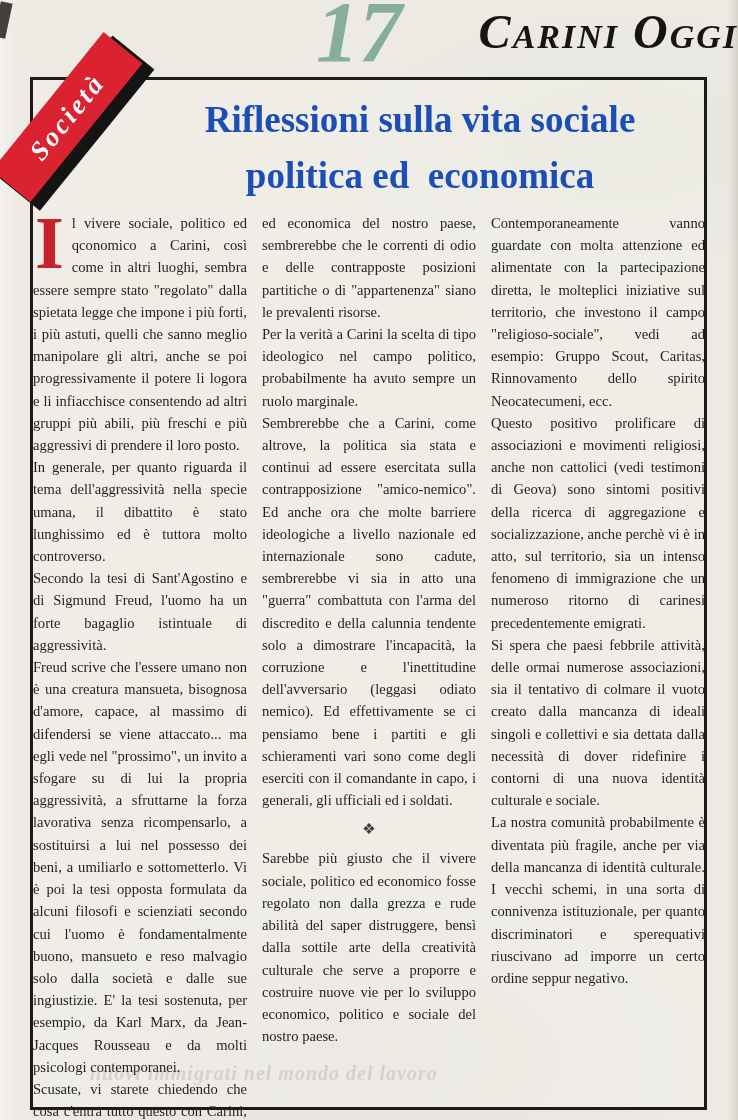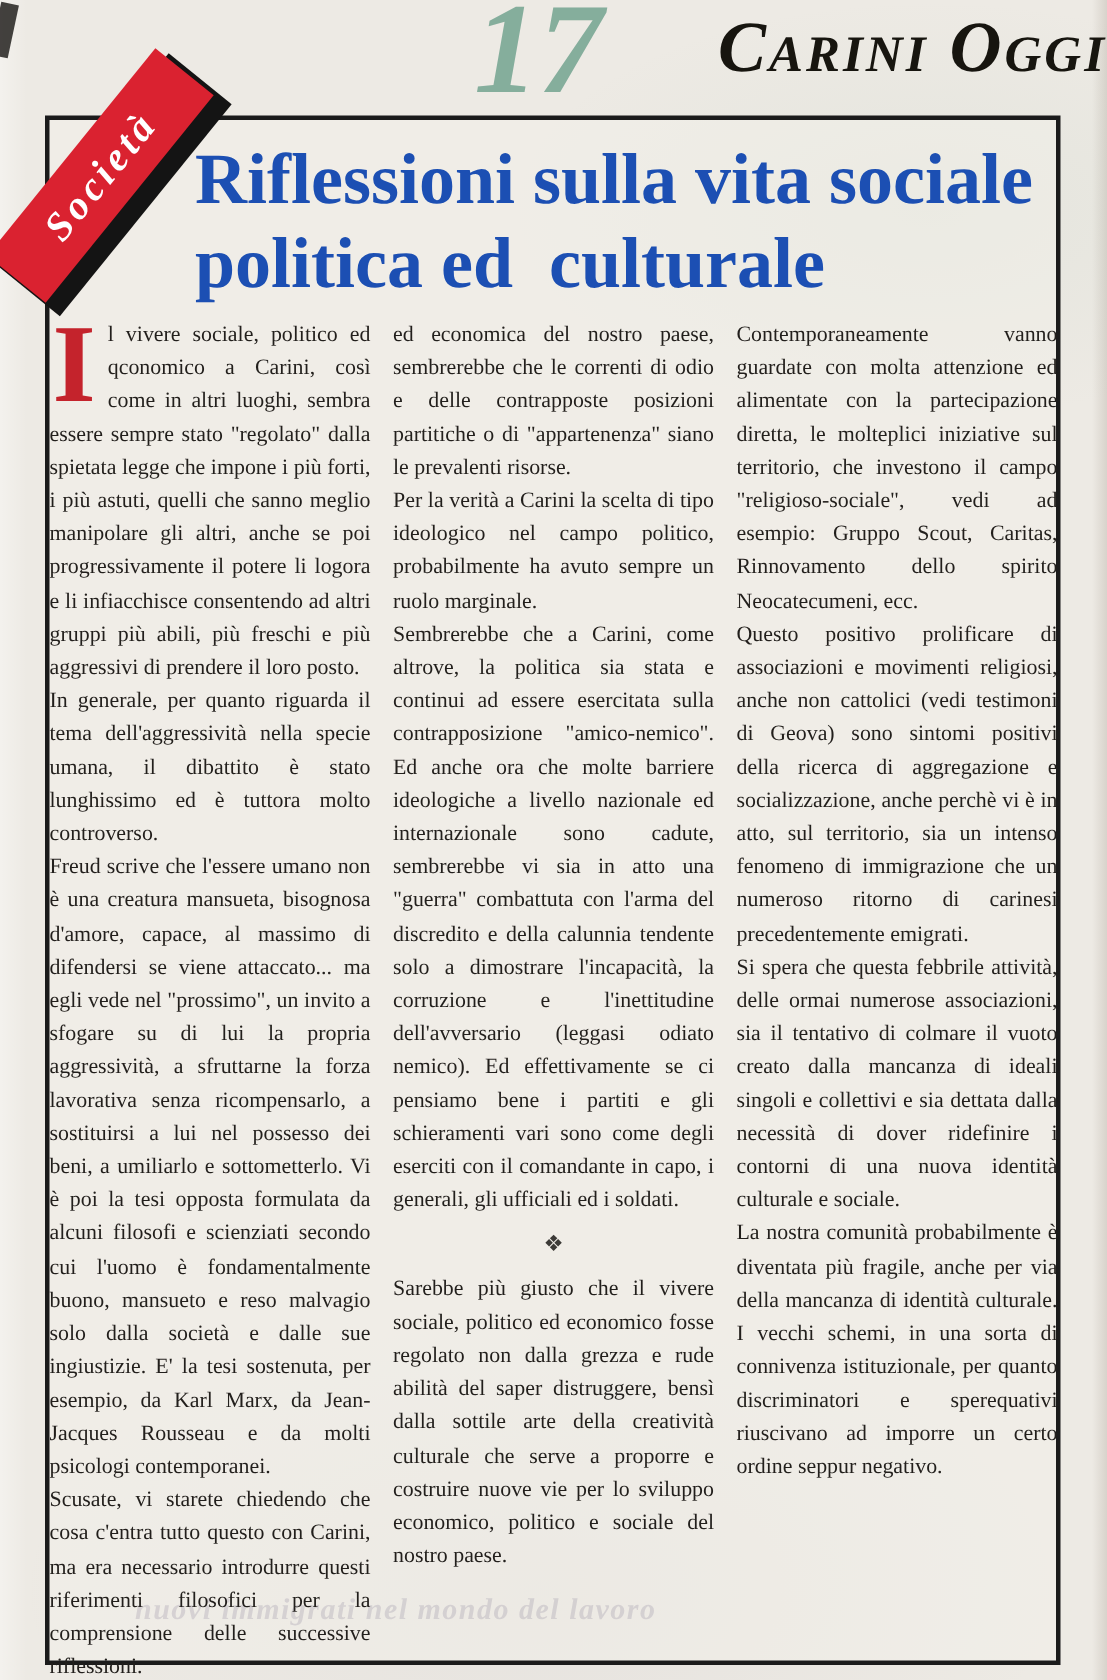--- a/index.html
+++ b/index.html
@@ -45,22 +45,22 @@
     transform:rotate(-51deg);
     box-shadow:1px 11px 0 2px #141414;
     display:flex;align-items:center;justify-content:center;
   }
   .ribbon span{
     color:#ffffff;font-style:italic;font-weight:bold;
     font-size:27px;letter-spacing:3px;
   }
 
   .headline{
-    position:absolute;left:130px;top:92px;width:580px;text-align:left;z-index:4;
-    color:#1c4fb3;font-weight:bold;font-size:48px;line-height:56px;
+    position:absolute;left:130px;top:92px;width:580px;text-align:center;z-index:4;
+    color:#1c4fb3;font-weight:bold;font-size:37px;line-height:56px;
   }
   .headline .title-line{white-space:pre-wrap;}
 
   .columns{
     position:absolute;left:33px;top:212px;width:672px;z-index:4;
     display:flex;gap:15px;
   }
   .col{flex:1 1 0;min-width:0;}
   .col p{
     margin:0;font-size:14.6px;line-height:22.2px;text-align:justify;
@@ -93,38 +93,39 @@
 <div class="frame"></div>
 
 <div class="ribbon-wrap">
   <div class="ribbon">
     <span>Società</span>
   </div>
 </div>
 
 <div class="headline">
   <div class="title-line">Riflessioni sulla vita sociale</div>
-  <div class="title-line">politica ed  culturale</div>
+  <div class="title-line">politica ed  economica</div>
 </div>
 
 <div class="ghost-text">nuovi immigrati nel mondo del lavoro</div>
 
 <div class="columns">
   <div class="col">
       <p><span class="dropcap">I</span>l vivere sociale, politico ed qconomico a Carini, così come in altri luoghi, sembra essere sempre stato "regolato" dalla spietata legge che impone i più forti, i più astuti, quelli che sanno meglio manipolare gli altri, anche se poi progressivamente il potere li logora e li infiacchisce consentendo ad altri gruppi più abili, più freschi e più aggressivi di prendere il loro posto.</p>
       <p>In generale, per quanto riguarda il tema dell'aggressività nella specie umana, il dibattito è stato lunghissimo ed è tuttora molto controverso.</p>
+      <p>Secondo la tesi di Sant'Agostino e di Sigmund Freud, l'uomo ha un forte bagaglio istintuale di aggressività.</p>
       <p>Freud scrive che l'essere umano non è una creatura mansueta, bisognosa d'amore, capace, al massimo di difendersi se viene attaccato... ma egli vede nel "prossimo", un invito a sfogare su di lui la propria aggressività, a sfruttarne la forza lavorativa senza ricompensarlo, a sostituirsi a lui nel possesso dei beni, a umiliarlo e sottometterlo. Vi è poi la tesi opposta formulata da alcuni filosofi e scienziati secondo cui l'uomo è fondamentalmente buono, mansueto e reso malvagio solo dalla società e dalle sue ingiustizie. E' la tesi sostenuta, per esempio, da Karl Marx, da Jean-Jacques Rousseau e da molti psicologi contemporanei.</p>
       <p>Scusate, vi starete chiedendo che cosa c'entra tutto questo con Carini, ma era necessario introdurre questi riferimenti filosofici per la comprensione delle successive riflessioni.</p>
     </div>
   <div class="col">
       <p>ed economica del nostro paese, sembrerebbe che le correnti di odio e delle contrapposte posizioni partitiche o di "appartenenza" siano le prevalenti risorse.</p>
       <p>Per la verità a Carini la scelta di tipo ideologico nel campo politico, probabilmente ha avuto sempre un ruolo marginale.</p>
       <p>Sembrerebbe che a Carini, come altrove, la politica sia stata e continui ad essere esercitata sulla contrapposizione "amico-nemico". Ed anche ora che molte barriere ideologiche a livello nazionale ed internazionale sono cadute, sembrerebbe vi sia in atto una "guerra" combattuta con l'arma del discredito e della calunnia tendente solo a dimostrare l'incapacità, la corruzione e l'inettitudine dell'avversario (leggasi odiato nemico). Ed effettivamente se ci pensiamo bene i partiti e gli schieramenti vari sono come degli eserciti con il comandante in capo, i generali, gli ufficiali ed i soldati.</p>
       <div class="ornament">❖</div>
       <p>Sarebbe più giusto che il vivere sociale, politico ed economico fosse regolato non dalla grezza e rude abilità del saper distruggere, bensì dalla sottile arte della creatività culturale che serve a proporre e costruire nuove vie per lo sviluppo economico, politico e sociale del nostro paese.</p>
     </div>
   <div class="col">
   <p>Contemporaneamente vanno guardate con molta attenzione ed alimentate con la partecipazione diretta, le molteplici iniziative sul territorio, che investono il campo "religioso-sociale", vedi ad esempio: Gruppo Scout, Caritas, Rinnovamento dello spirito Neocatecumeni, ecc.</p>
       <p>Questo positivo prolificare di associazioni e movimenti religiosi, anche non cattolici (vedi testimoni di Geova) sono sintomi positivi della ricerca di aggregazione e socializzazione, anche perchè vi è in atto, sul territorio, sia un intenso fenomeno di immigrazione che un numeroso ritorno di carinesi precedentemente emigrati.</p>
-      <p>Si spera che questa febbrile attività, delle ormai numerose associazioni, sia il tentativo di colmare il vuoto creato dalla mancanza di ideali singoli e collettivi e sia dettata dalla necessità di dover ridefinire i contorni di una nuova identità culturale e sociale.</p>
+      <p>Si spera che paesi febbrile attività, delle ormai numerose associazioni, sia il tentativo di colmare il vuoto creato dalla mancanza di ideali singoli e collettivi e sia dettata dalla necessità di dover ridefinire i contorni di una nuova identità culturale e sociale.</p>
       <p>La nostra comunità probabilmente è diventata più fragile, anche per via della mancanza di identità culturale. I vecchi schemi, in una sorta di connivenza istituzionale, per quanto discriminatori e sperequativi riuscivano ad imporre un certo ordine seppur negativo.</p>
     </div>
 </div>
 
 </body></html>

